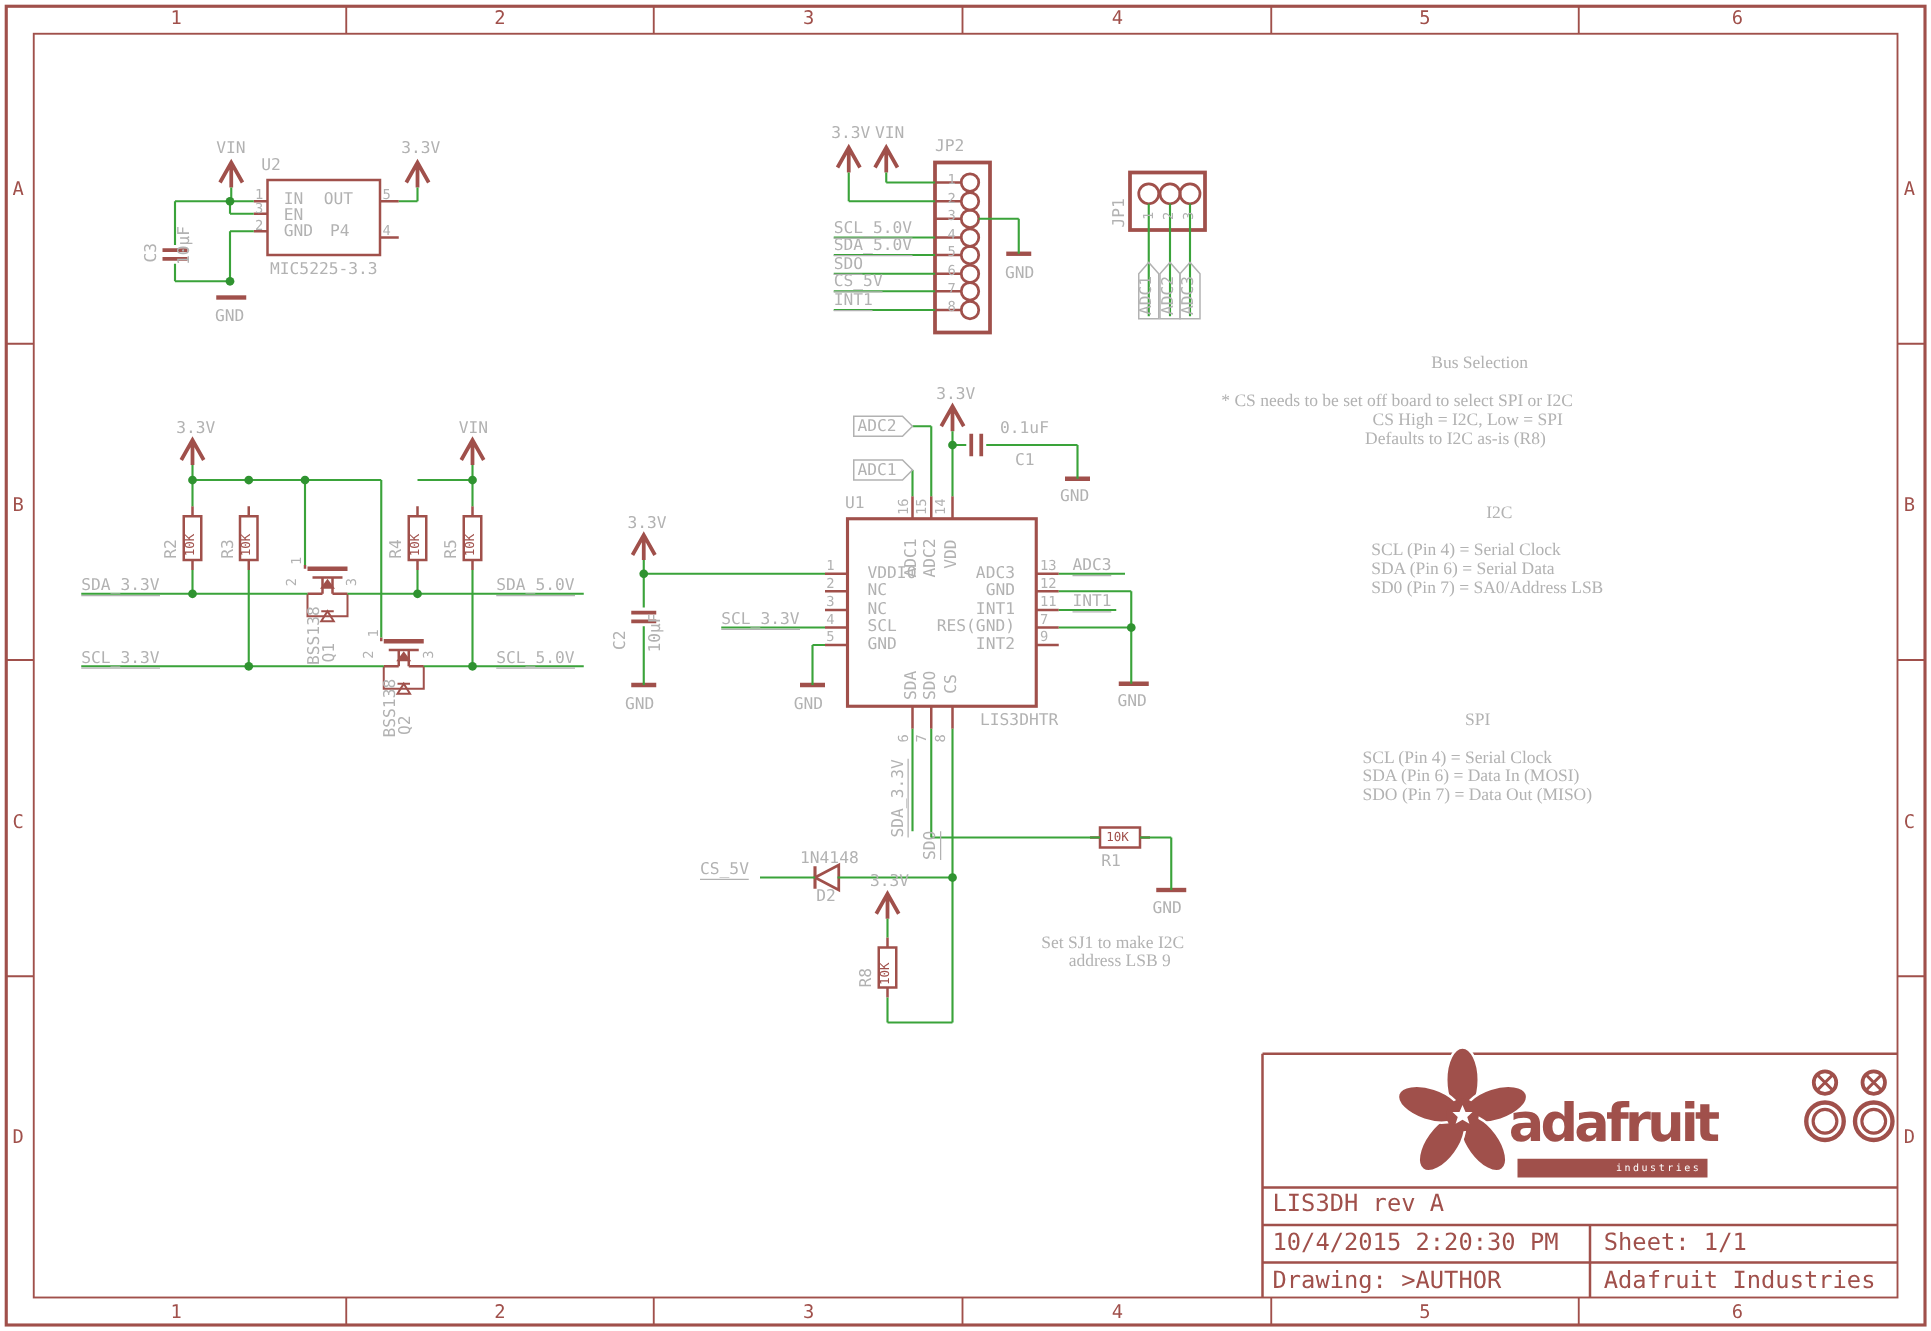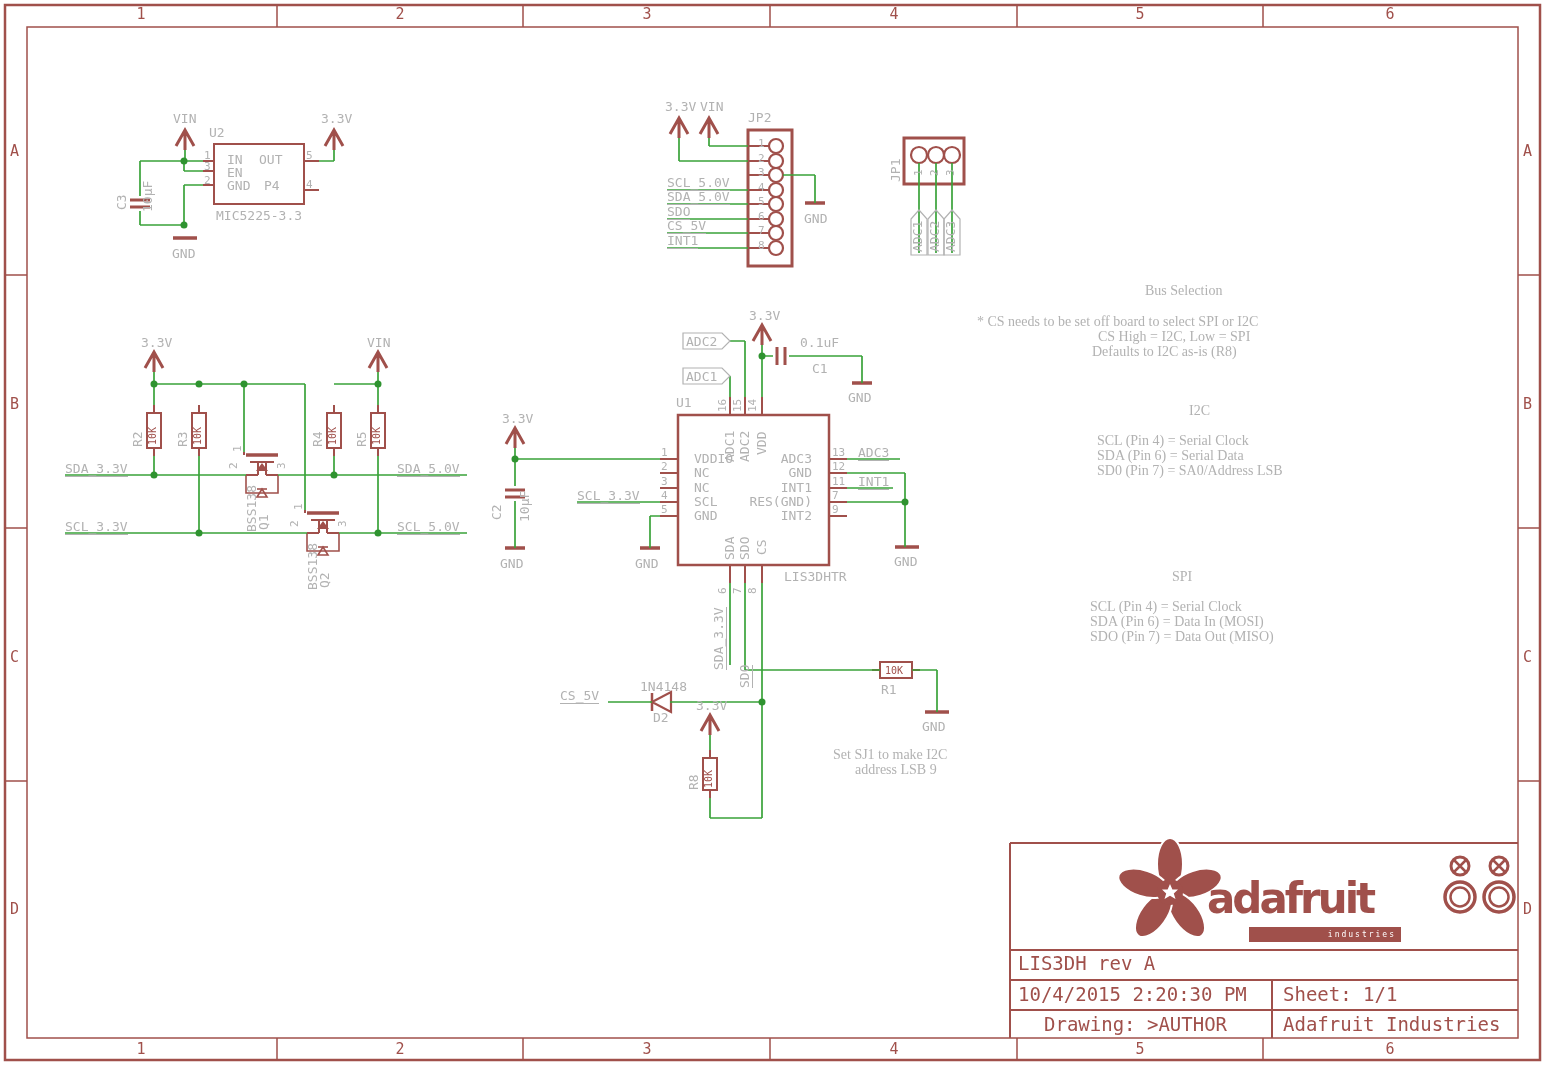--- a/index.html
+++ b/index.html
@@ -8,21 +8,21 @@
   svg{position:absolute;left:0;top:0;}
   .t{position:absolute;font:13px/1 "DejaVu Sans Mono",monospace;color:#b2b2b2;white-space:pre;}
   .rd{color:#a0504b;}
   .n{border-bottom:1.5px solid #b2b2b2;padding-bottom:1px;}
   .v{transform:rotate(-90deg);transform-origin:left bottom;}
   .s10{font-size:10px;}.s11{font-size:11px;}.s14{font-size:14px;font-family:Liberation Serif, serif;}
   .s15{font-size:15px;}.s19{font-size:19px;text-align:center;}
   .ctr{width:30px;text-align:center;}
   .wm{position:absolute;font-family:"DejaVu Sans",sans-serif;font-weight:bold;
       font-size:42px;color:#a0504b;letter-spacing:-3px;line-height:1;}
-  .lbar{position:absolute;background:#a0504b;width:152px;height:15px;margin-left:35px;}
+  .lbar{position:absolute;background:#a0504b;width:152px;height:15px;}
   .lbar span{position:absolute;right:5px;top:3px;font:8px "DejaVu Sans Mono",monospace;
       color:#fff;letter-spacing:2px;}
 </style>
 </head>
 <body>
 
 <div id="canvas">
 
 <svg width="1545" height="1065" viewBox="0 0 1545 1065">
 
@@ -346,16 +346,16 @@
 <span class="t s14" style="left:1090px;top:615px">SDA (Pin 6) = Data In (MOSI)</span>
 <span class="t s14" style="left:1090px;top:630px">SDO (Pin 7) = Data Out (MISO)</span>
 
 <span class="wm" style="left:1207px;top:878px">adafruit</span>
 <div class="lbar" style="left:1214px;top:927px">
   <span>industries</span>
 </div>
 <span class="t rd s19" style="left:1018px;top:954px">LIS3DH rev A</span>
 <span class="t rd s19" style="left:1018px;top:985px">10/4/2015 2:20:30 PM</span>
 <span class="t rd s19" style="left:1283px;top:985px">Sheet: 1/1</span>
-<span class="t rd s19" style="left:1044px;top:1015px">Drawing: &gt;AUTHOR</span>
+<span class="t rd s19" style="left:1018px;top:1015px">Drawing: &gt;AUTHOR</span>
 <span class="t rd s19" style="left:1283px;top:1015px">Adafruit Industries</span>
 
 </div>
 
 </body></html>

